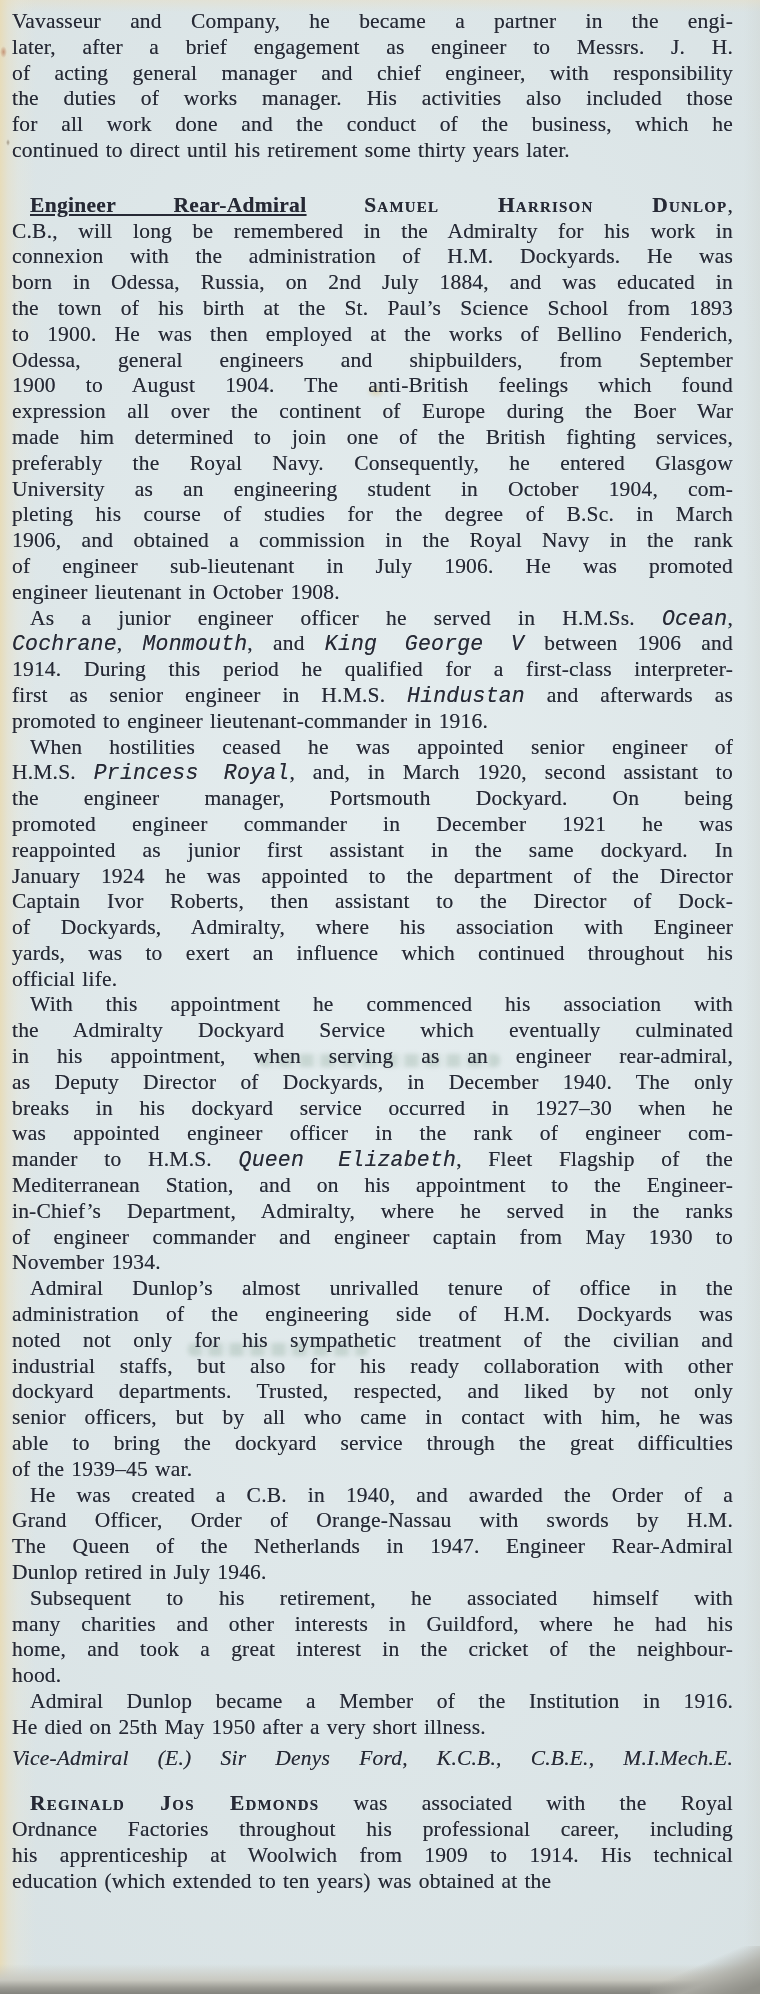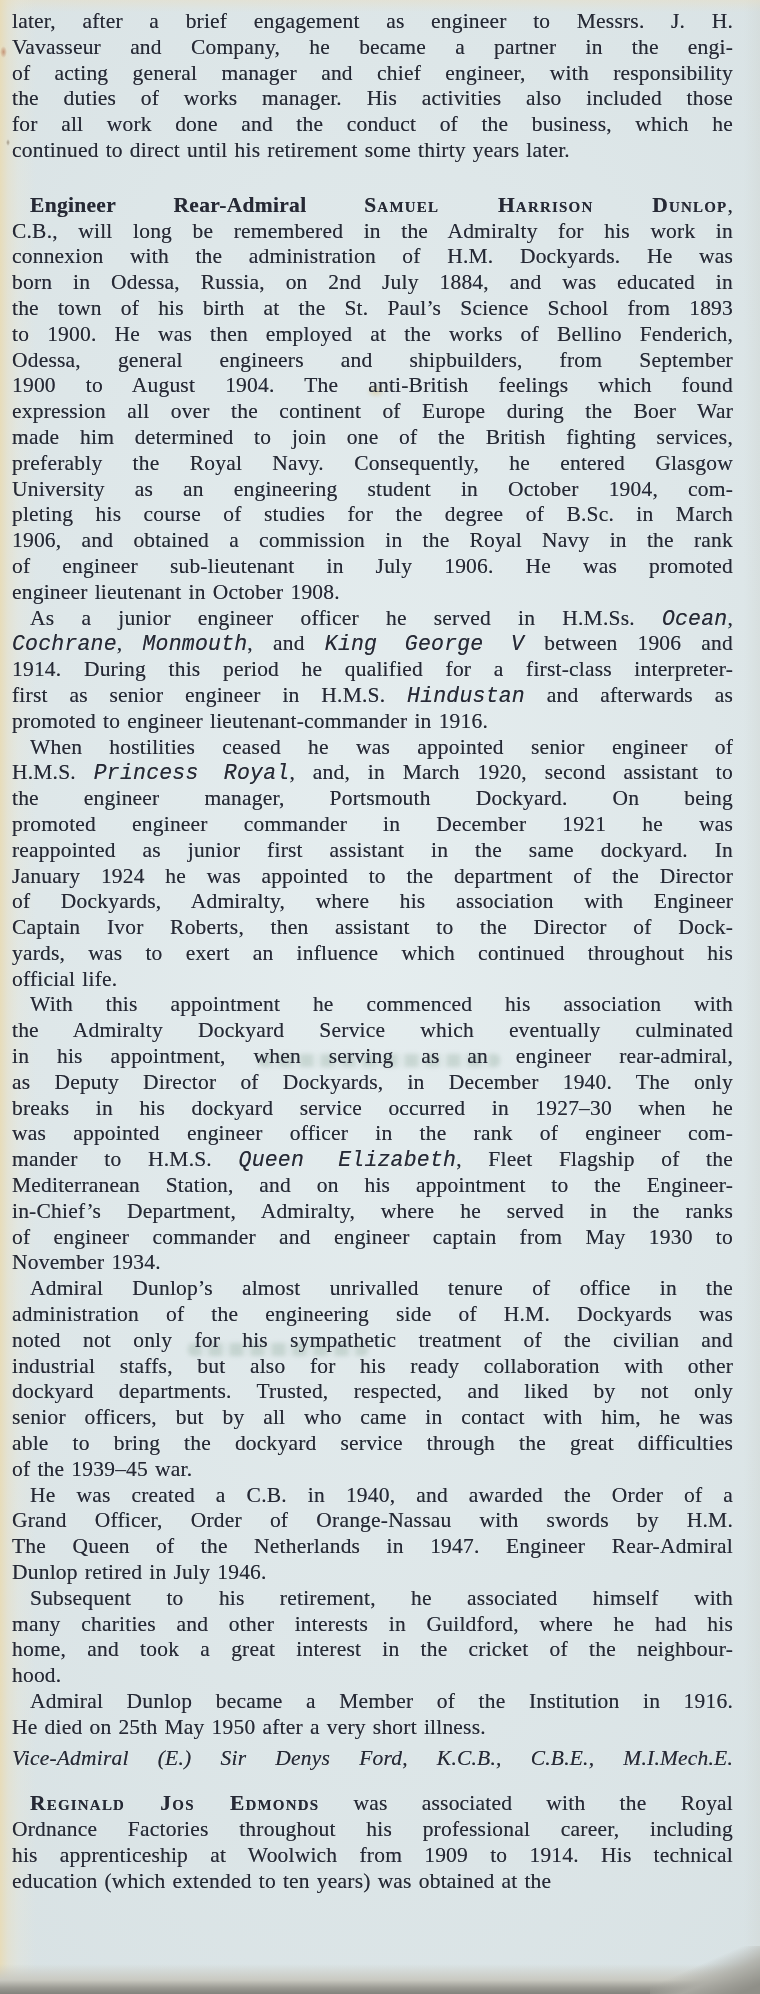--- a/index.html
+++ b/index.html
@@ -23,21 +23,21 @@
     color:var(--ink,#262935);
     text-align:justify;text-align-last:justify;
     letter-spacing:0.2px;word-spacing:1.5px;
     text-shadow:0 0 0.6px rgba(38,41,53,0.55);
     white-space:normal;
   }
   .line.last{text-align-last:left;}
   .line.indent{text-indent:18px;}
   .para.italic-sig .line{font-style:italic;}
   .sc{font-variant:small-caps;font-weight:700;letter-spacing:1.2px;}
-  .lead{font-weight:bold;letter-spacing:0.3px;}
+  .lead{font-weight:bold;letter-spacing:0.3px;text-decoration:underline;}
   .it{font-style:italic;font-family:Liberation Mono, monospace;}
   
   .stain{position:absolute;pointer-events:none;}
   .stain.red{left:0;top:46px;width:7px;height:12px;border-radius:50%;
     background:radial-gradient(closest-side,rgba(172,92,58,0.55),rgba(172,92,58,0));}
   .stain.speck{left:6px;top:139px;width:4px;height:7px;border-radius:50%;
     background:radial-gradient(closest-side,rgba(96,74,52,0.5),rgba(96,74,52,0));}
   .stain.yellow{left:366px;top:384px;width:20px;height:14px;border-radius:50%;
     background:radial-gradient(closest-side,rgba(202,172,94,0.40),rgba(202,172,94,0));filter:blur(1px);}
   .showthrough{
@@ -56,22 +56,22 @@
 
 <div class="stain red"></div>
 <div class="stain speck"></div>
 <div class="stain yellow"></div>
 <div class="showthrough a"></div>
 <div class="showthrough b"></div>
 <div class="corner-edge"></div>
 
 <div class="textblock">
     <div class="para">
+      <div class="line">Vavasseur and Company, he became a partner in the engi-</div>
       <div class="line">later, after a brief engagement as engineer to Messrs. J. H.</div>
-      <div class="line">Vavasseur and Company, he became a partner in the engi-</div>
       <div class="line">of acting general manager and chief engineer, with responsibility</div>
       <div class="line">the duties of works manager. His activities also included those</div>
       <div class="line">for all work done and the conduct of the business, which he</div>
       <div class="line last">continued to direct until his retirement some thirty years later.</div>
     </div>
     <div class="para" style="margin-top: 29px;">
       <div class="line indent"><span class="lead">Engineer Rear-Admiral</span> <span class="sc">Samuel Harrison Dunlop</span>,</div>
       <div class="line">C.B., will long be remembered in the Admiralty for his work in</div>
       <div class="line">connexion with the administration of H.M. Dockyards. He was</div>
       <div class="line">born in Odessa, Russia, on 2nd July 1884, and was educated in</div>
@@ -95,22 +95,22 @@
       <div class="line">first as senior engineer in H.M.S. <span class="it">Hindustan</span> and afterwards as</div>
       <div class="line last">promoted to engineer lieutenant-commander in 1916.</div>
     </div>
     <div class="para">
       <div class="line indent">When hostilities ceased he was appointed senior engineer of</div>
       <div class="line">H.M.S. <span class="it">Princess Royal</span>, and, in March 1920, second assistant to</div>
       <div class="line">the engineer manager, Portsmouth Dockyard. On being</div>
       <div class="line">promoted engineer commander in December 1921 he was</div>
       <div class="line">reappointed as junior first assistant in the same dockyard. In</div>
       <div class="line">January 1924 he was appointed to the department of the Director</div>
+      <div class="line">Captain Ivor Roberts, then assistant to the Director of Dock-</div>
       <div class="line">of Dockyards, Admiralty, where his association with Engineer</div>
-      <div class="line">Captain Ivor Roberts, then assistant to the Director of Dock-</div>
       <div class="line">yards, was to exert an influence which continued throughout his</div>
       <div class="line last">official life.</div>
     </div>
     <div class="para">
       <div class="line indent">With this appointment he commenced his association with</div>
       <div class="line">the Admiralty Dockyard Service which eventually culminated</div>
       <div class="line">in his appointment, when serving as an engineer rear-admiral,</div>
       <div class="line">as Deputy Director of Dockyards, in December 1940. The only</div>
       <div class="line">breaks in his dockyard service occurred in 1927–30 when he</div>
       <div class="line">was appointed engineer officer in the rank of engineer com-</div>

